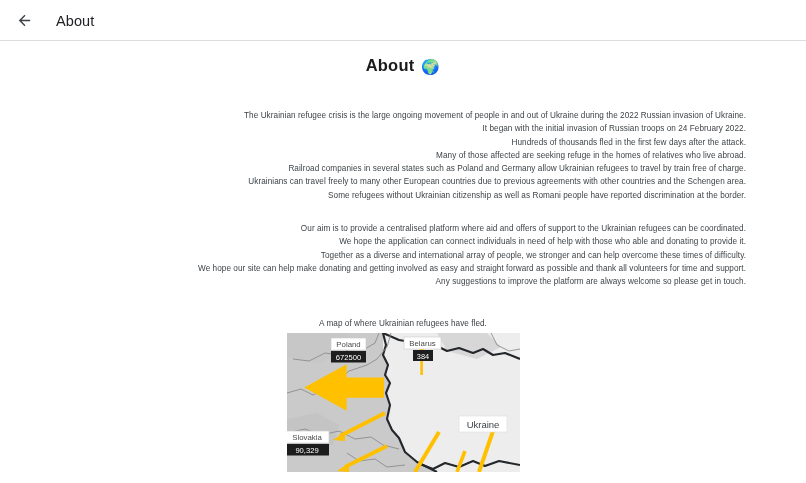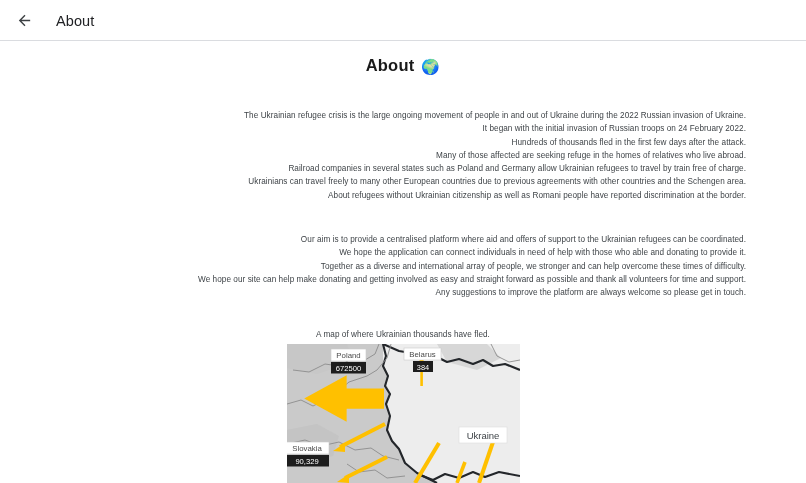--- a/index.html
+++ b/index.html
@@ -82,21 +82,21 @@
   
   .prose {
     text-align: right;
     font-size: 8.2px;
     line-height: 1.62;
     color: #3f4448;
     letter-spacing: .05px;
     padding: 0 60px;
   }
   .prose.block-intro { margin-top: 34px; }
-  .prose.block-aim   { margin-top: 31px; }
+  .prose.block-aim   { margin-top: 20px; }
   .prose p { margin: 0; }
 
   
   .figure {
     margin-top: 31px;
     text-align: center;
   }
   .figure-caption {
     font-size: 8.2px;
     color: #3f4448;
@@ -136,33 +136,33 @@
     <span class="globe">🌍</span>
   </h1>
 
   <div class="prose block-intro">
     <p>The Ukrainian refugee crisis is the large ongoing movement of people in and out of Ukraine during the 2022 Russian invasion of Ukraine.</p>
     <p>It began with the initial invasion of Russian troops on 24 February 2022.</p>
     <p>Hundreds of thousands fled in the first few days after the attack.</p>
     <p>Many of those affected are seeking refuge in the homes of relatives who live abroad.</p>
     <p>Railroad companies in several states such as Poland and Germany allow Ukrainian refugees to travel by train free of charge.</p>
     <p>Ukrainians can travel freely to many other European countries due to previous agreements with other countries and the Schengen area.</p>
-    <p>About refugees without Ukrainian citizenship as well as Romani people have reported discrimination at the border.</p>
+    <p>Some refugees without Ukrainian citizenship as well as Romani people have reported discrimination at the border.</p>
   </div>
 
   <div class="prose block-aim">
     <p>Our aim is to provide a centralised platform where aid and offers of support to the Ukrainian refugees can be coordinated.</p>
     <p>We hope the application can connect individuals in need of help with those who able and donating to provide it.</p>
     <p>Together as a diverse and international array of people, we stronger and can help overcome these times of difficulty.</p>
     <p>We hope our site can help make donating and getting involved as easy and straight forward as possible and thank all volunteers for time and support.</p>
     <p>Any suggestions to improve the platform are always welcome so please get in touch.</p>
   </div>
 
   <div class="figure">
-    <div class="figure-caption">A map of where Ukrainian thousands have fled.</div>
+    <div class="figure-caption">A map of where Ukrainian refugees have fled.</div>
 
     <div class="map-frame">
       <svg width="233" height="139" viewBox="0 0 233 139">
         <defs>
           <clipPath id="frameClip">
               <rect x="0" y="0" width="233" height="139"></rect>
             </clipPath>
         </defs>
 
         <g clip-path="url(#frameClip)">

